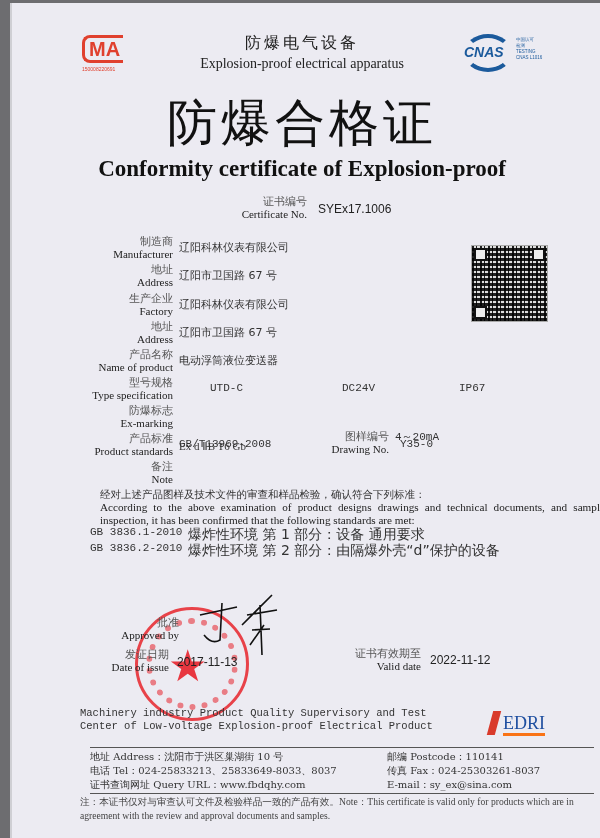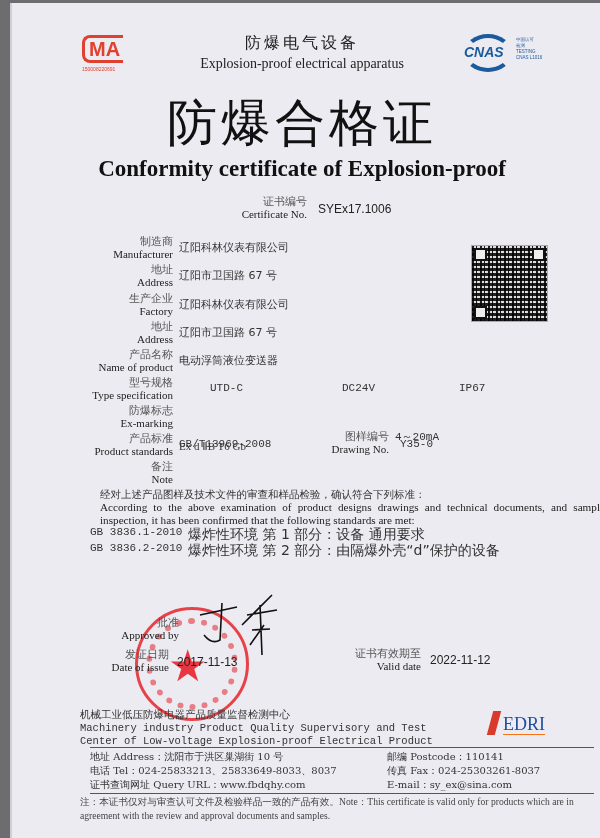--- a/index.html
+++ b/index.html
@@ -174,28 +174,27 @@
   </div>
   <div class="abs sans" style="left:165px;top:652px;font-size:12px;color:#222;">2017-11-13</div>
 
   <div class="abs right" style="left:320px;width:89px;top:644px;">
     <div class="label-cn">证书有效期至</div>
     <div class="label-en">Valid date</div>
   </div>
   <div class="abs sans" style="left:418px;top:650px;font-size:12px;color:#222;">2022-11-12</div>
 
   <div class="abs" style="left:68px;top:704px;width:360px;">
-    <div style="font-family:'DejaVu Sans',sans-serif;font-size:10.5px;color:#333;line-height:15px;">机械工业低压防爆电器产品质量监督检测中心</div>
     <div style="font-family:'Liberation Mono',monospace;font-size:10.5px;color:#333;line-height:13px;">Machinery industry Product Quality Supervisory and Test</div>
     <div style="font-family:'Liberation Mono',monospace;font-size:10.5px;color:#333;line-height:13px;">Center of Low-voltage Explosion-proof Electrical Product</div>
   </div>
 
   <div class="abs" style="left:478px;top:708px;">
     <span style="display:inline-block;width:8px;height:24px;background:#d93a2b;transform:skewX(-15deg);vertical-align:bottom;"></span>
-    <span style="font-family:'Liberation Serif',serif;font-size:18px;color:#1f4fa0;border-bottom:1px solid #f97316;">EDRI</span>
+    <span style="font-family:'Liberation Serif',serif;font-size:18px;color:#1f4fa0;border-bottom:3px solid #f97316;">EDRI</span>
   </div>
 
   <div class="rule" style="top:744px;"></div>
 
   <div class="abs" style="left:78px;top:747px;width:300px;font-size:10px;line-height:14px;color:#333;font-family:'DejaVu Serif',serif;">
     <div>地址 Address：沈阳市于洪区巢湖街 10 号</div>
     <div>电话 Tel：024-25833213、25833649-8033、8037</div>
     <div>证书查询网址 Query URL：www.fbdqhy.com</div>
   </div>
   <div class="abs" style="left:375px;top:747px;width:210px;font-size:10px;line-height:14px;color:#333;font-family:'DejaVu Serif',serif;">

